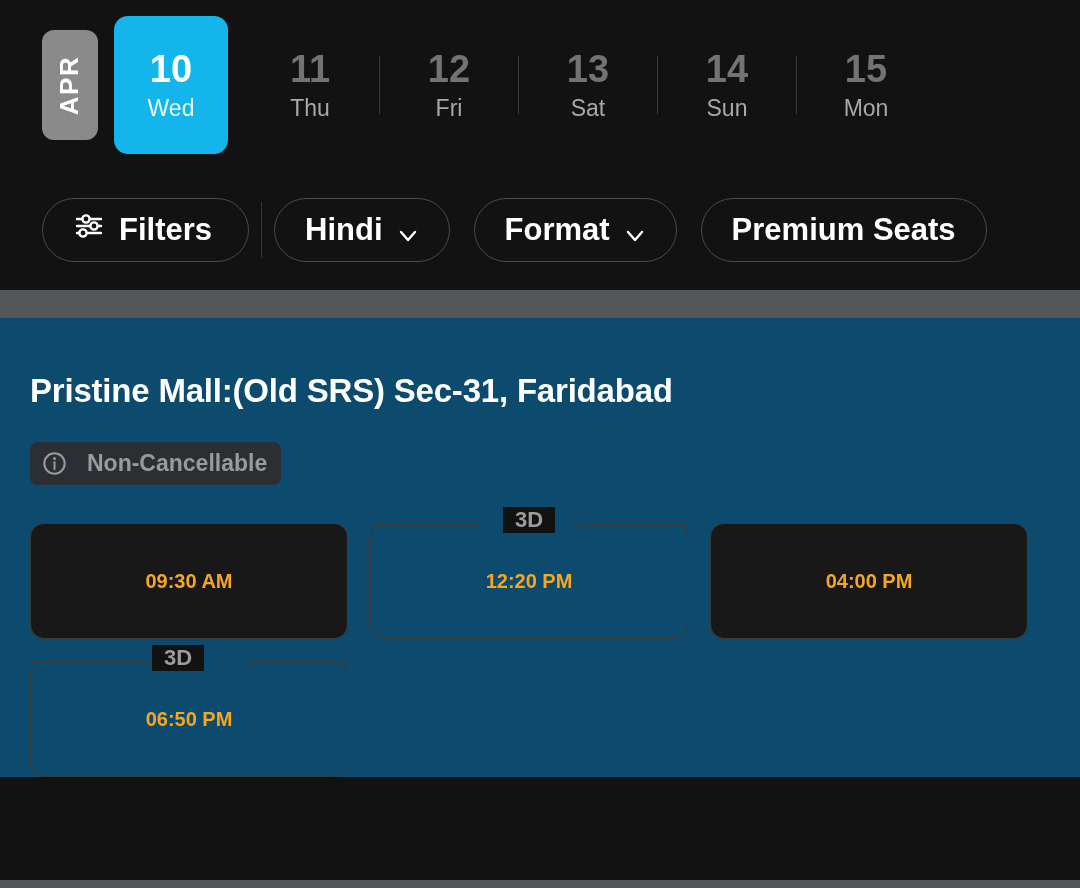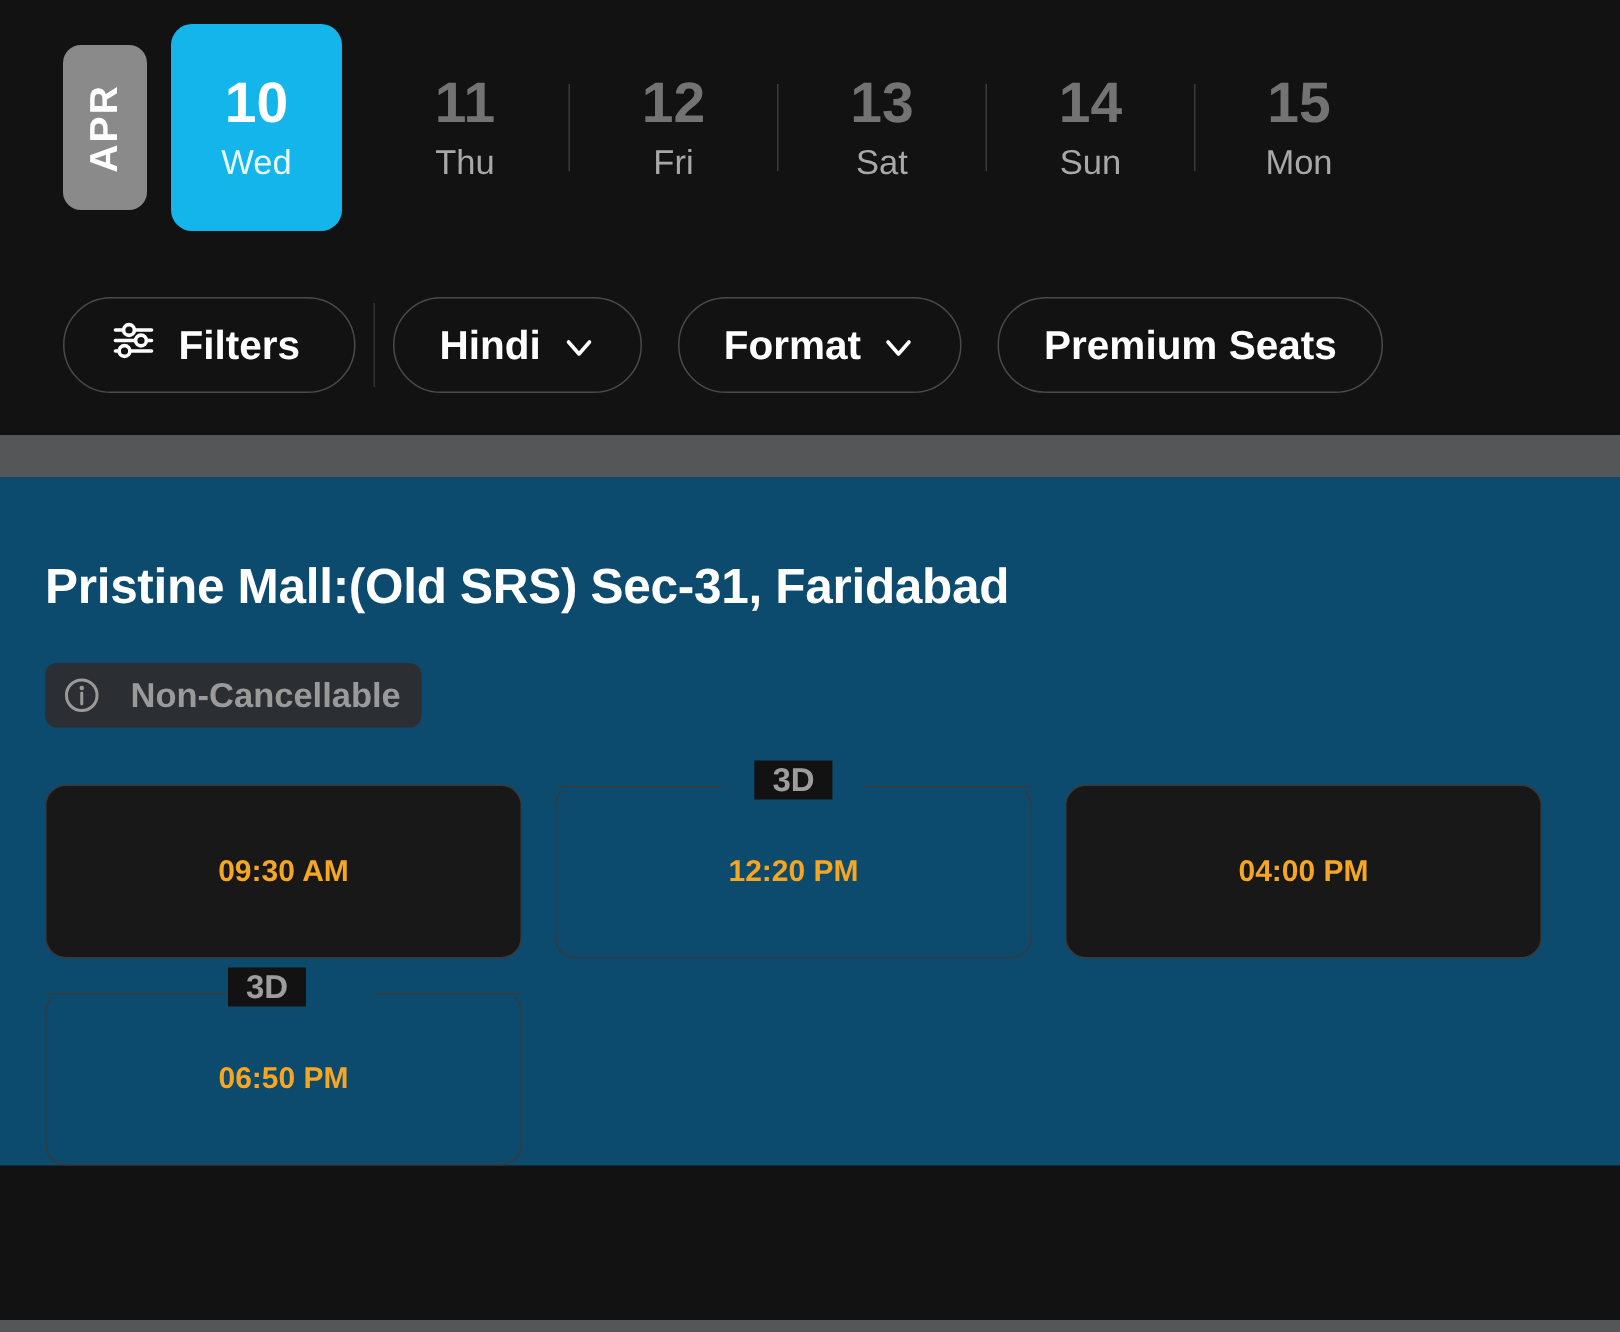--- a/index.html
+++ b/index.html
@@ -106,21 +106,21 @@
   .pill {
     height: 64px;
     border: 1px solid #4a4a4a;
     border-radius: 34px;
     display: flex;
     align-items: center;
     justify-content: center;
     gap: 14px;
     padding: 0 30px;
     color: #ffffff;
-    font-size: 27px;
+    font-size: 31px;
     font-weight: bold;
     background: transparent;
     flex: 0 0 auto;
     white-space: nowrap;
   }
   .pill.filters { padding: 0 36px 0 32px; }
   .pill-gap { width: 24px; flex: 0 0 auto; }
 
   .filter-sep {
     width: 1px;

